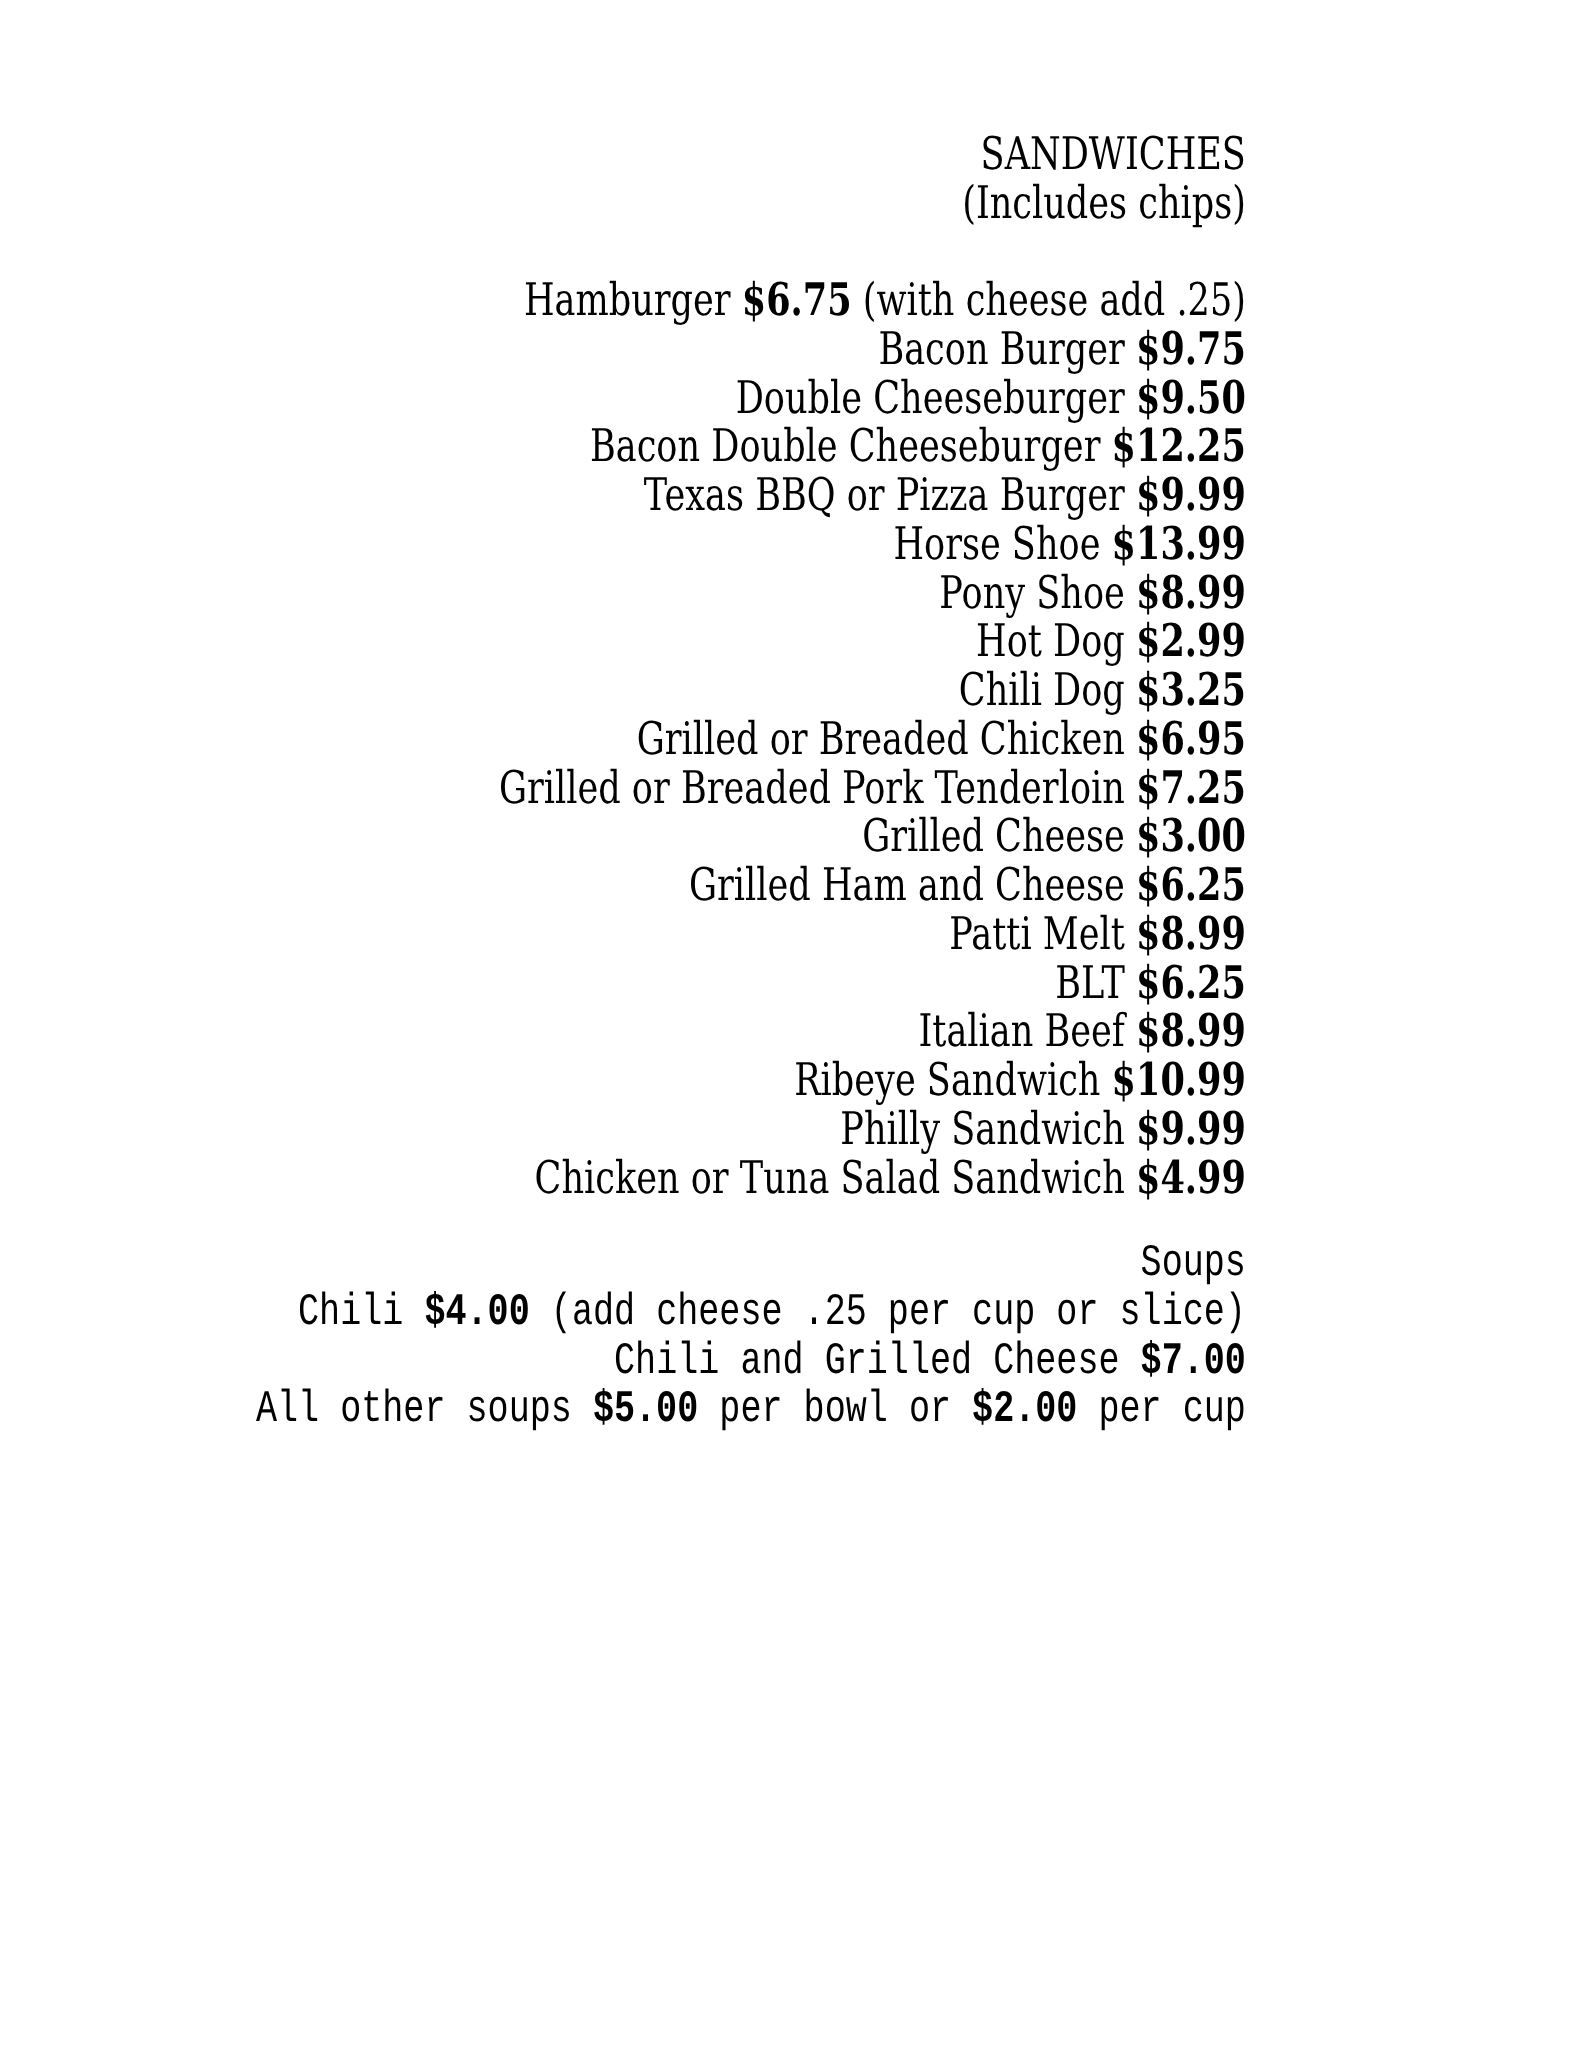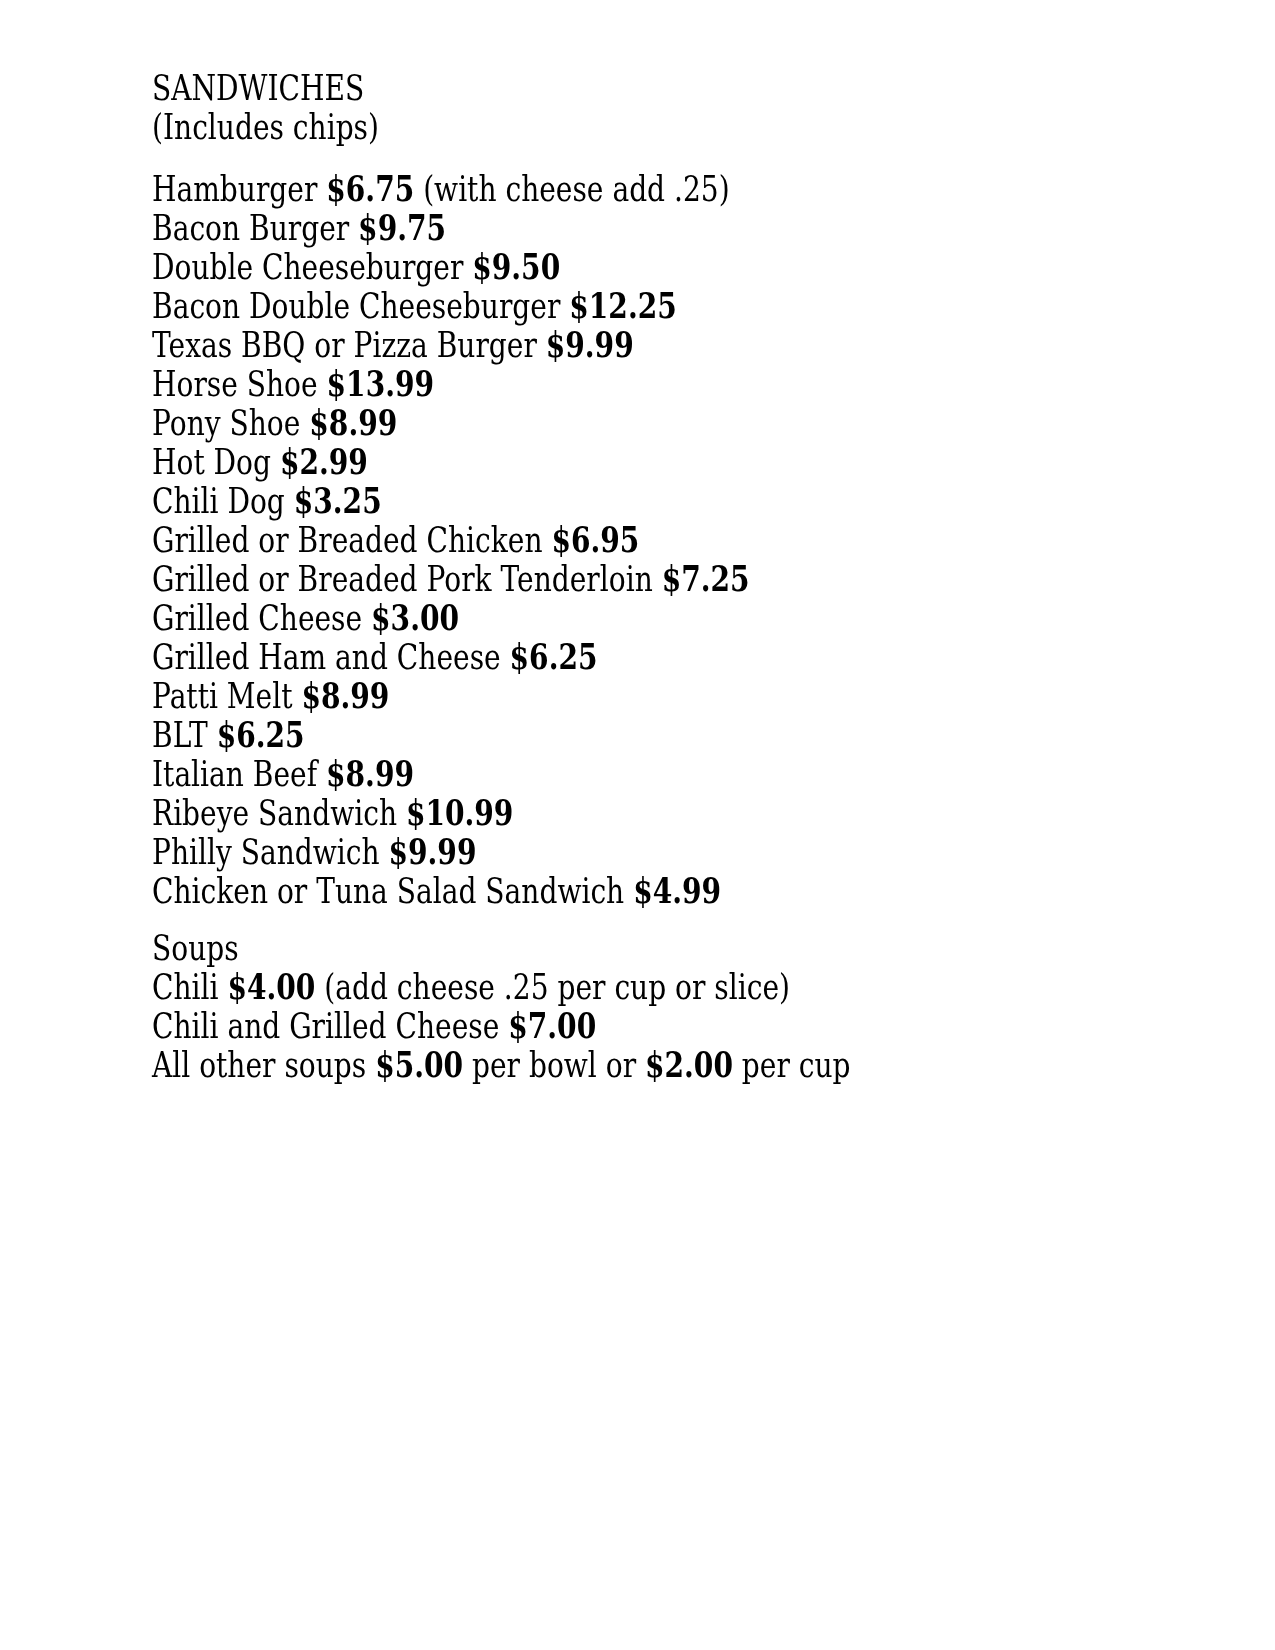--- a/index.html
+++ b/index.html
@@ -9,37 +9,38 @@
   }
   body {
     width: 1275px;
     height: 1650px;
     overflow: hidden;
   }
   .page {
     box-sizing: border-box;
     width: 1275px;
     height: 1650px;
-    padding: 68px 40px 0 152px;
+    padding: 104px 40px 0 152px;
     font-family: "DejaVu Serif", "Liberation Serif", serif;
     font-size: 36px;
     line-height: 39px;
     color: #000000;
+    text-align: right;
   }
   .line {
     white-space: pre;
     transform: scaleX(0.78);
     transform-origin: 0 50%;
     height: 39px;
   }
   .price {
     font-weight: bold;
   }
-  .section-sandwiches .items { margin-top: 23px; }
-  .section-soups { margin-top: 18px; }
+  .section-sandwiches .items { margin-top: 39px; }
+  .section-soups { margin-top: 29px; font-family: Liberation Mono, monospace; }
   .section-appetizers { margin-top: 248px; }
 </style>
 </head>
 <body>
 
 <div class="page">
 
   <div class="section section-sandwiches">
     <div class="line">SANDWICHES</div>
     <div class="line">(Includes chips)</div>

